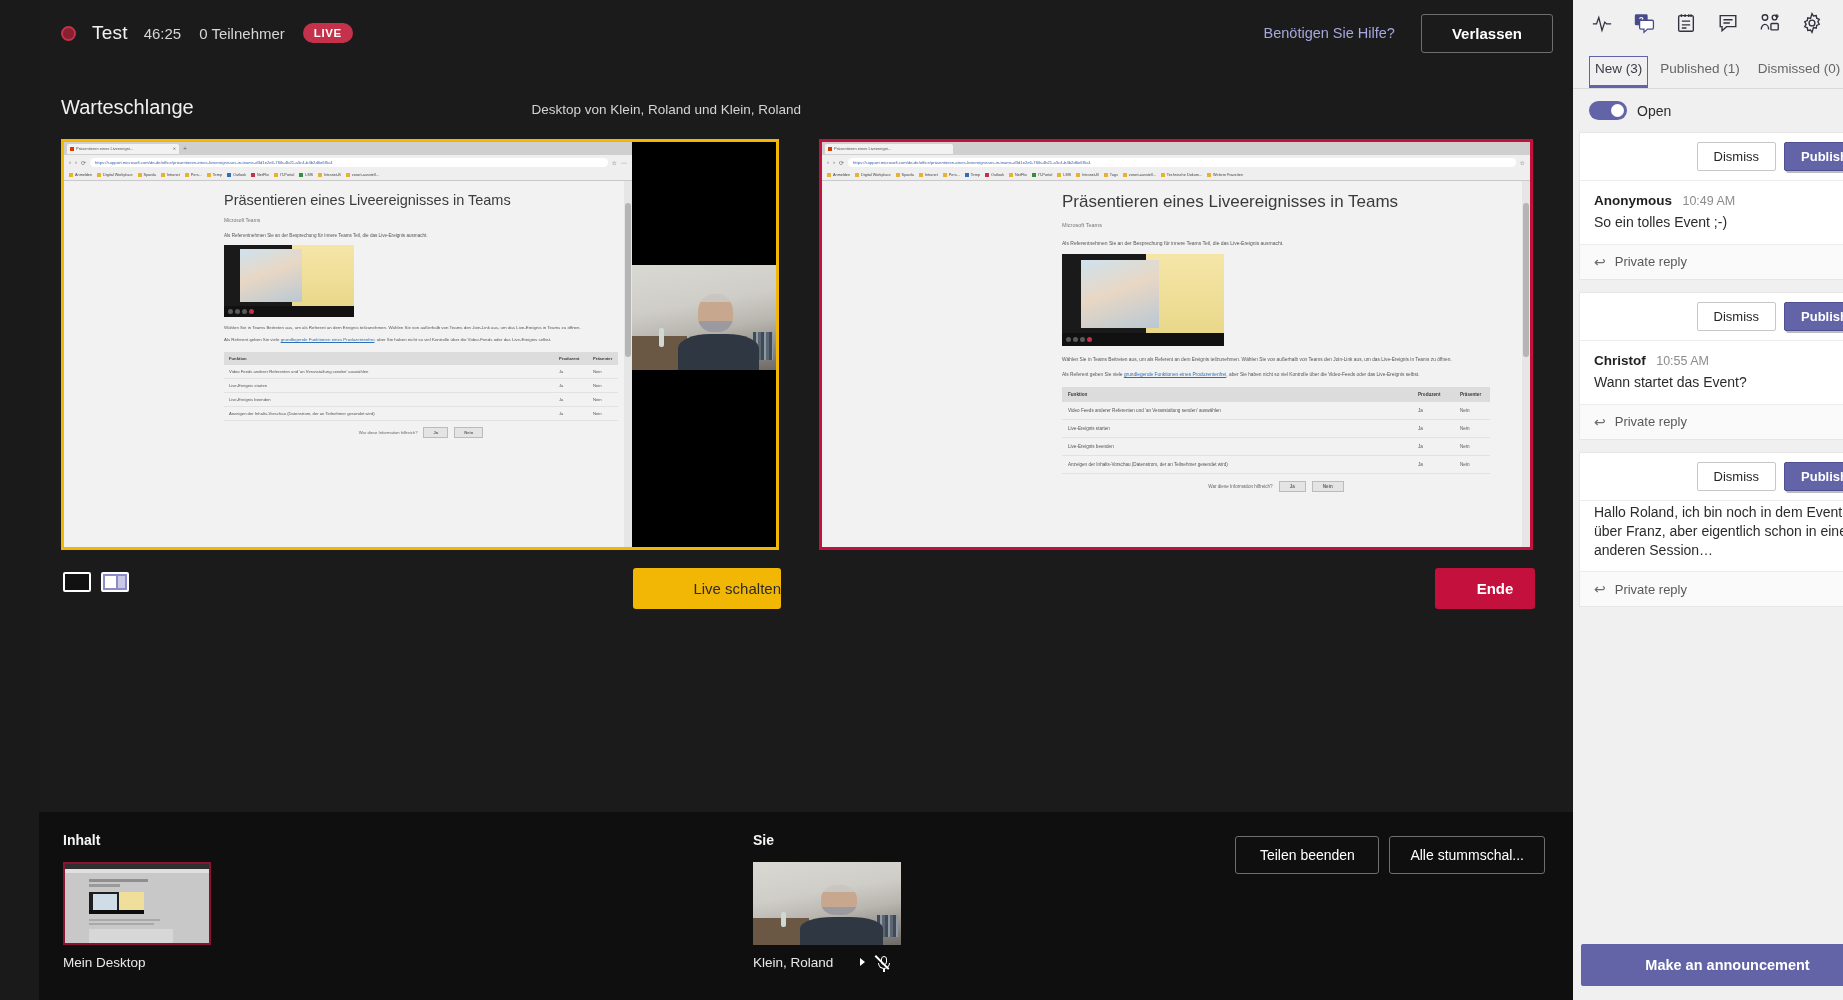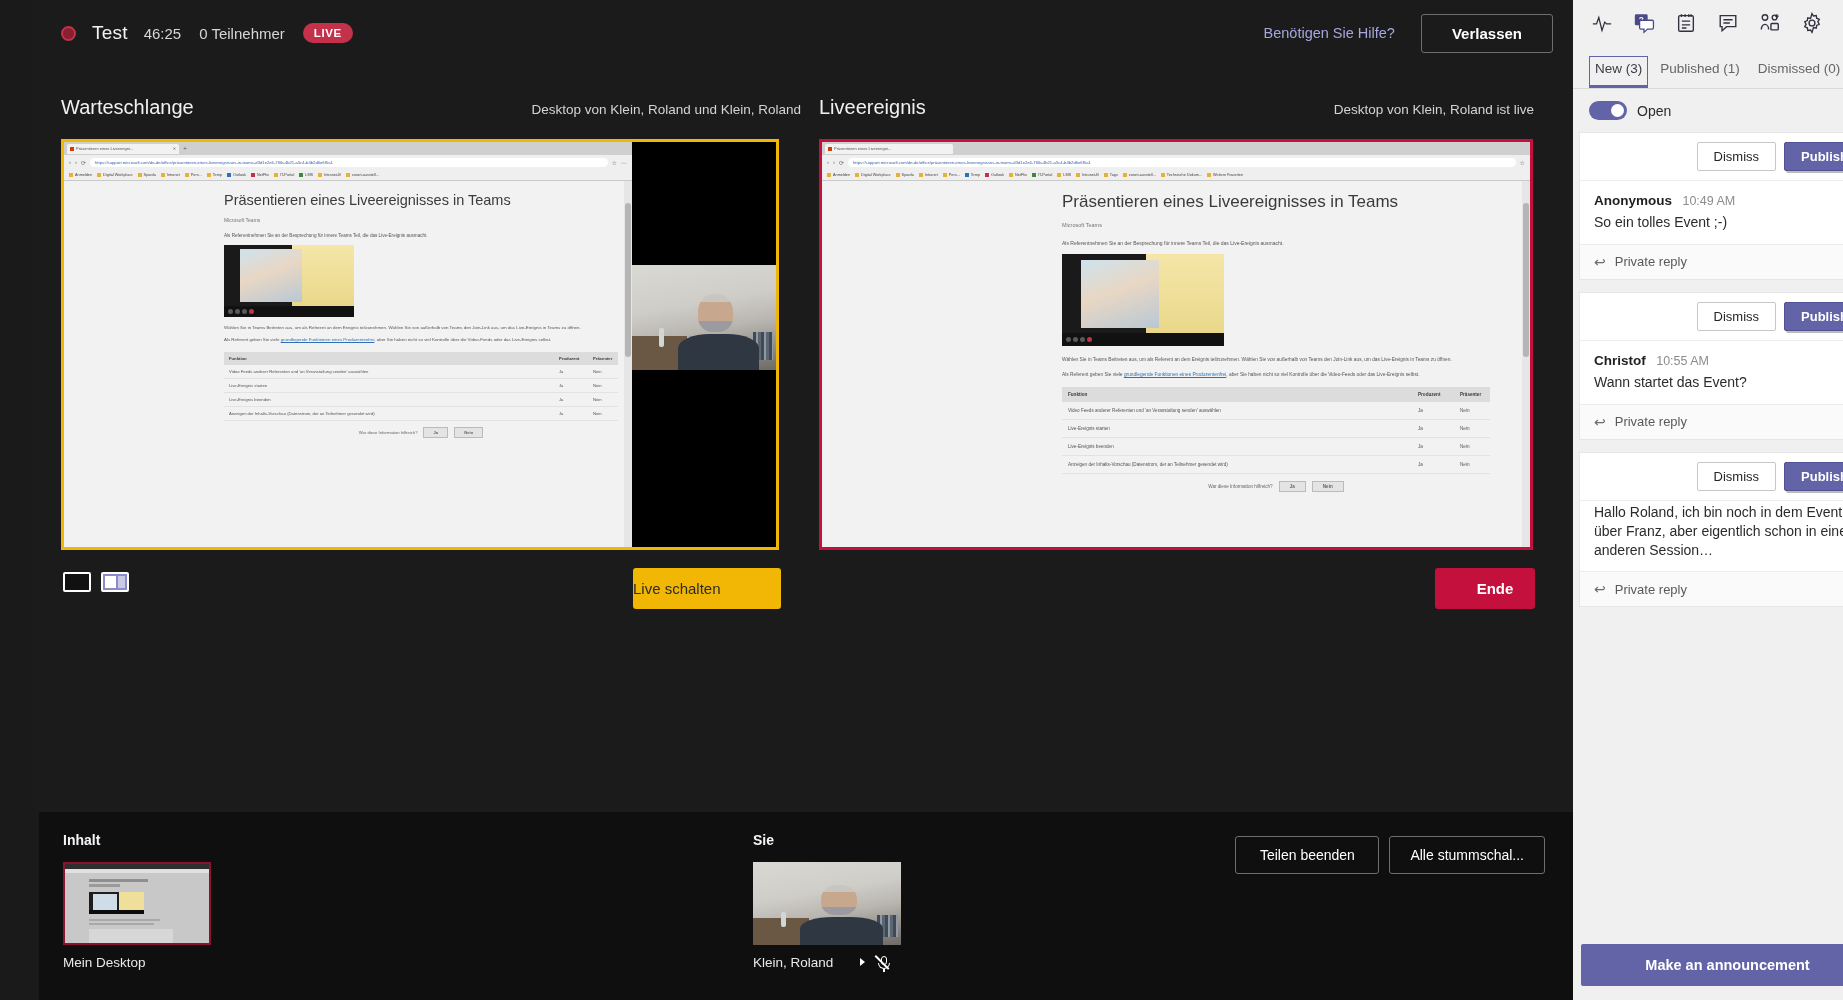--- a/index.html
+++ b/index.html
@@ -171,21 +171,21 @@
   .lay.plain { background: #111; border: 2px solid #ffffff; }
   .lay.split { background: #8b8cc7; border: 2px solid #ffffff; display: flex; padding: 2px; gap: 2px; }
   .lay.split i { display: block; background: #ffffff; }
   .lay.split i.a { width: 62%; }
   .lay.split i.b { width: 38%; background: #c9c9e6; }
 
   .go-live-btn {
     position: absolute;
     background: #f2b705; color: #2b2b2b; font-size: 15px;
     border: none; border-radius: 3px; padding: 12px 0; width: 148px;
-    text-align: left; cursor: pointer;
+    text-align: right; cursor: pointer;
   }
   .end-btn {
     position: absolute;
     background: #c4103c; color: #fff; font-size: 15px; font-weight: bold;
     border: none; border-radius: 3px; padding: 12px 0; width: 100px;
     text-align: center; cursor: pointer;
   }
 
   
   .tray {
@@ -325,25 +325,20 @@
       <span class="help-link">Benötigen Sie Hilfe?</span>
       <button class="leave-btn">Verlassen</button>
     </div>
 
     <div class="section-head" style="left:22px; top:96px; width:740px;">
       <span class="sec-title">Warteschlange</span>
       <span style="flex:1 1 auto;"></span>
       <span class="sec-sub">Desktop von Klein, Roland und Klein, Roland</span>
     </div>
 
-    <div class="section-head" style="left:780px; top:96px; width:715px;">
-      <span class="sec-title">Liveereignis</span>
-      <span style="flex:1 1 auto;"></span>
-      <span class="sec-sub">Desktop von Klein, Roland ist live</span>
-    </div>
 
     <div class="stage queue" style="left:22px; top:139px; width:718px; height:411px;">
 
       <div class="browser" style="left:0; top:0; width:568px; height:100%; background:#8d8d8d;">
         <div class="br-chrome">
           <div class="br-tabs">
             <div class="br-tab" style="width:112px;">
               <span class="favi"></span>
               <span>Präsentieren eines Liveereigni...</span>
               <span style="margin-left:auto;">✕</span>

